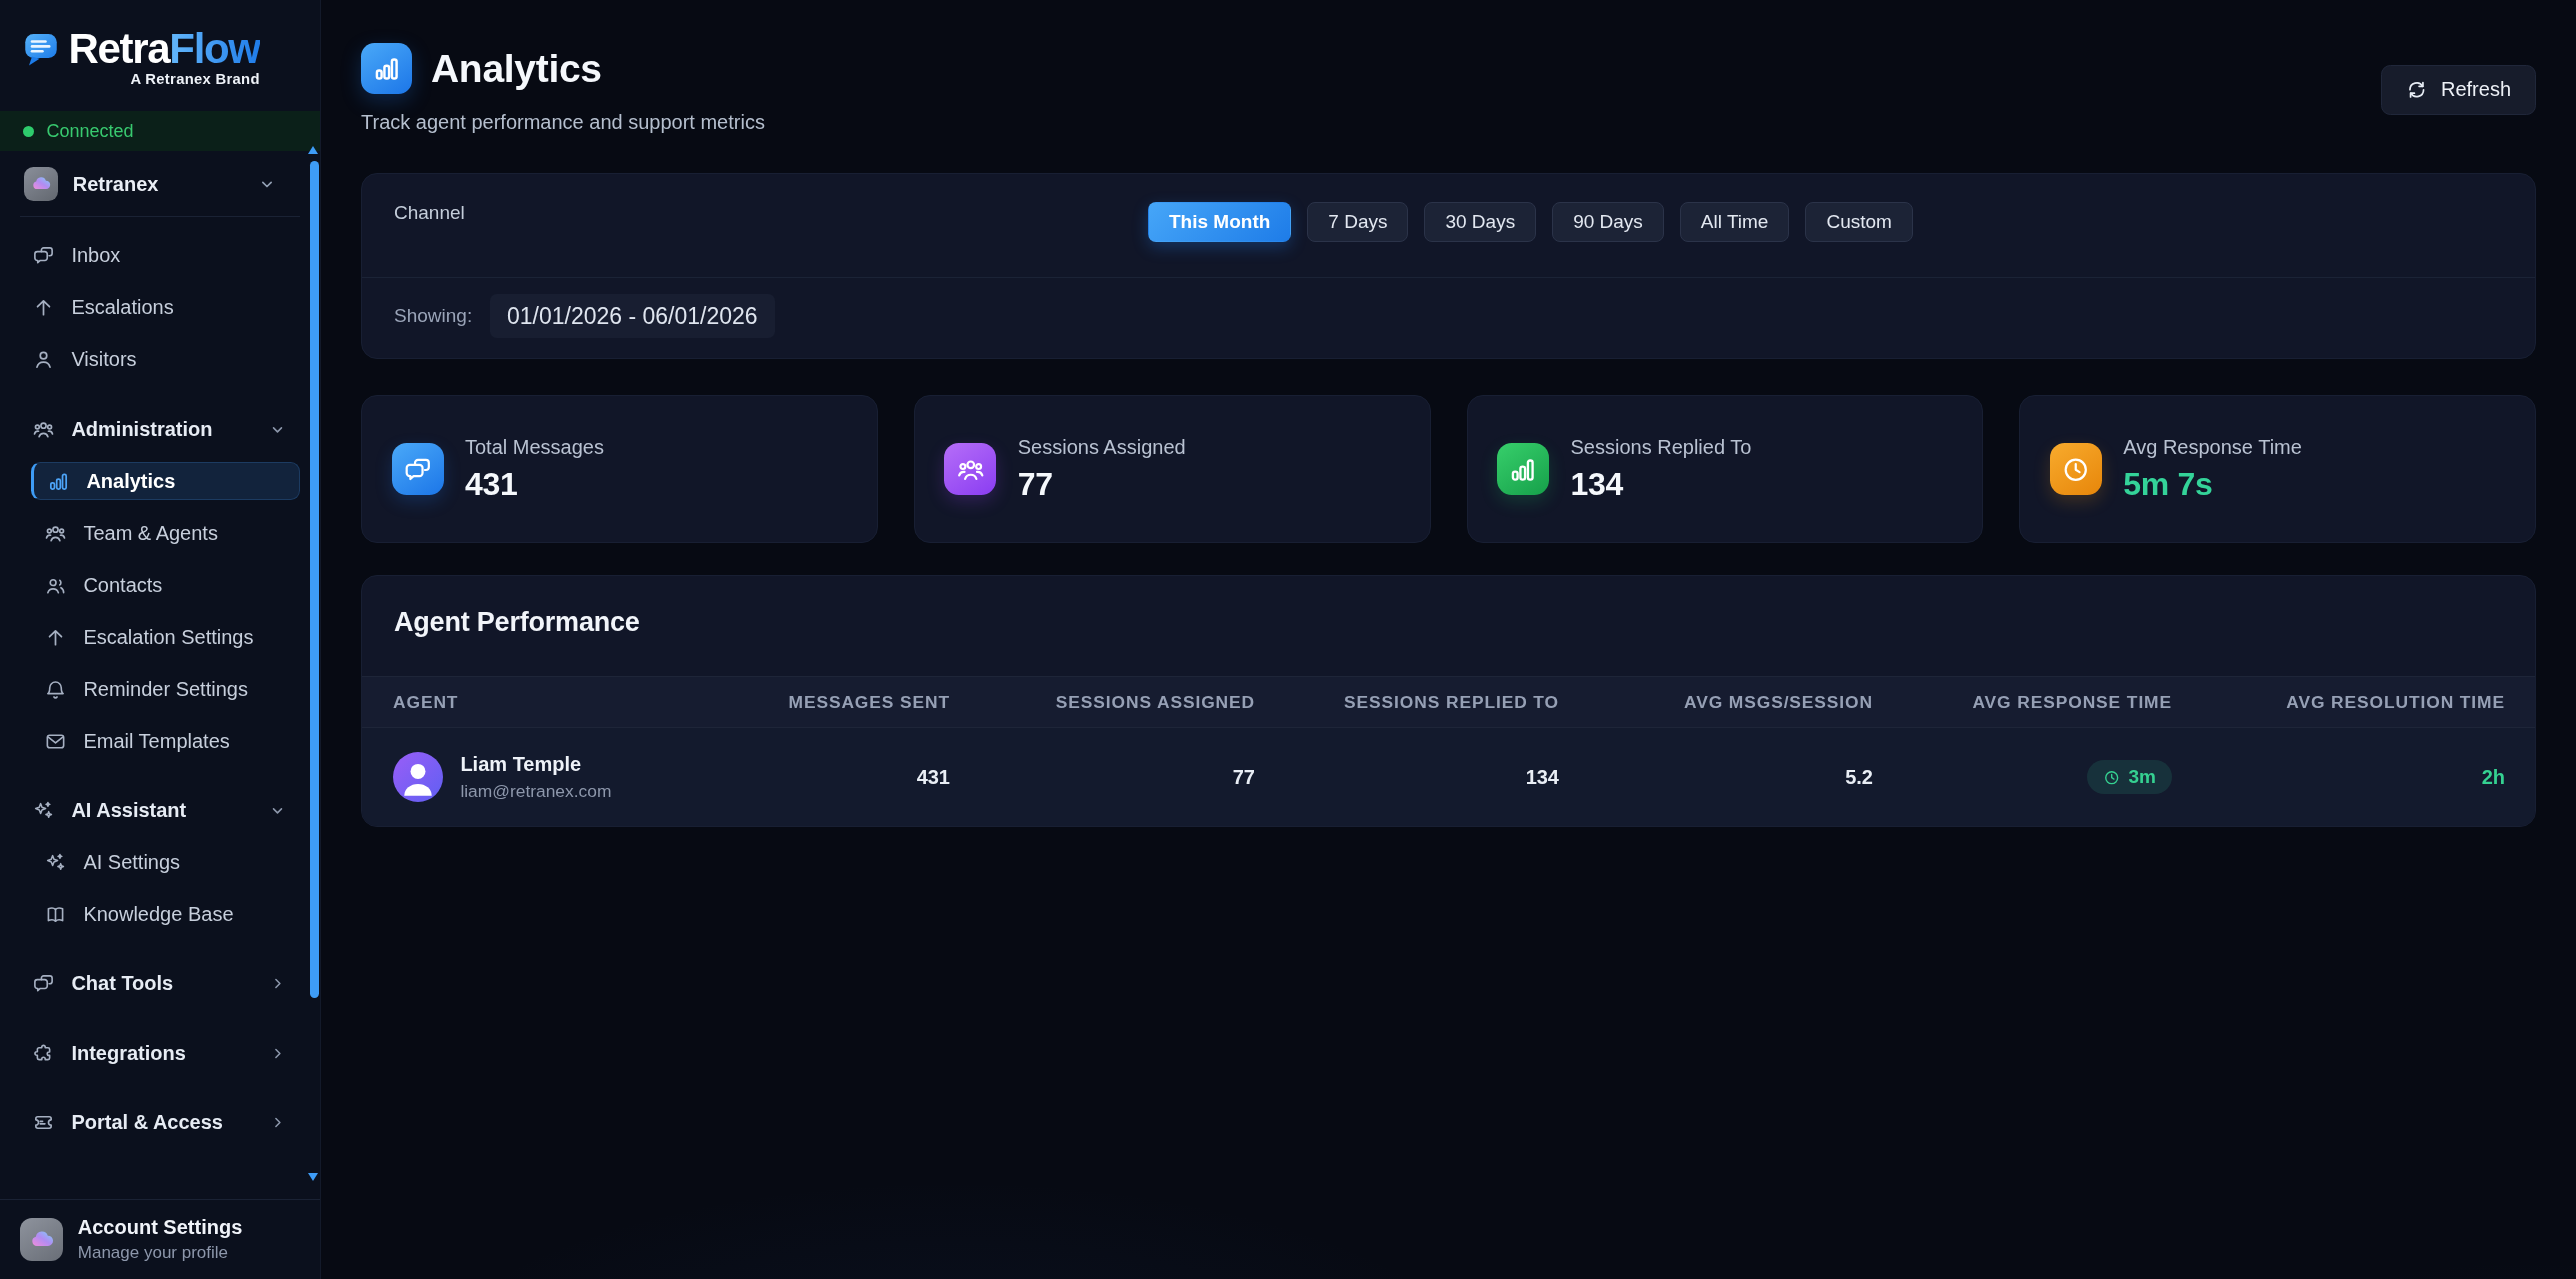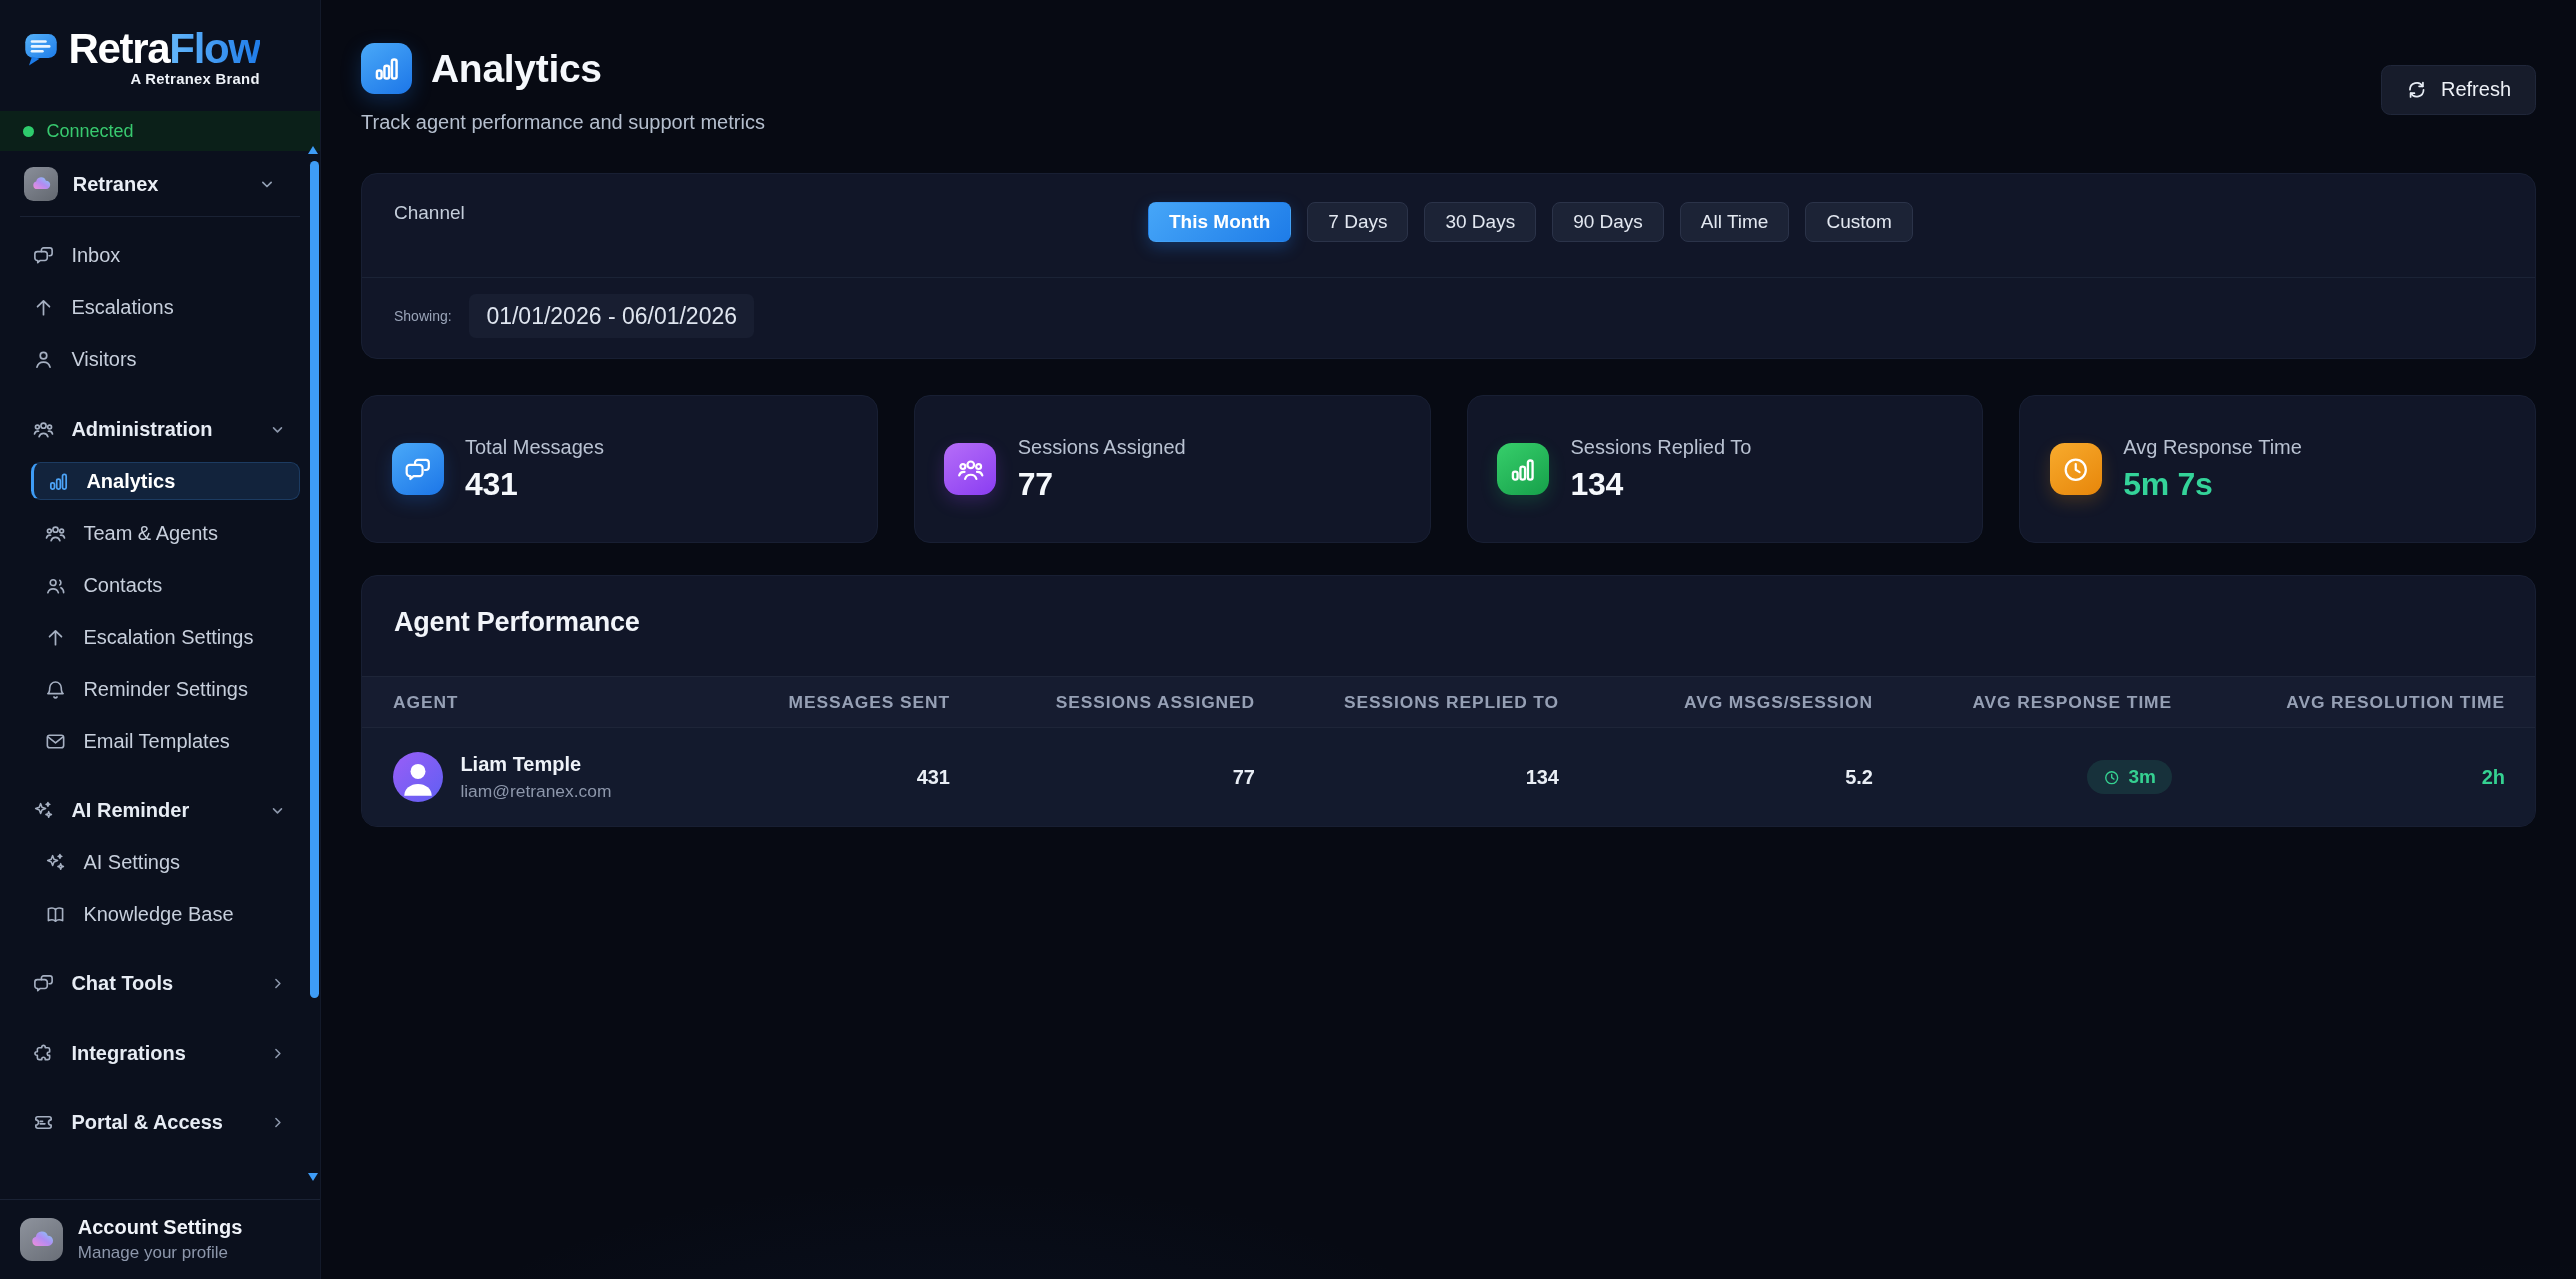--- a/index.html
+++ b/index.html
@@ -111,21 +111,21 @@
   .chip-btn {
     height:40px; padding:0 20px; border-radius:8px; display:flex; align-items:center;
     background:#1c2336; border:0.7px solid #2b3349; color:#e3e8f1; font-size:19px; font-weight:500; cursor:pointer;
   }
   .chip-btn.active {
     background:linear-gradient(135deg,#46a6f8,#1e7ce8); border-color:transparent;
     color:#ffffff; font-weight:700; box-shadow:0 5.4px 16px rgba(32,124,232,0.30);
   }
   .filter-divider { height:0.7px; background:#1b2336; margin:34px -32px 16px -32px; }
   .showing-row { display:flex; align-items:center; gap:17.4px; }
-  .showing-label { font-size:14px; color:#9aa4b8; }
+  .showing-label { font-size:19px; color:#9aa4b8; }
   .showing-chip { background:#181e31; border-radius:6.7px; padding:8.7px 17.4px; font-size:23px; color:#dfe5ef; }
 
   
   .stats-row { display:flex; gap:36px; margin-bottom:32px; }
   .stat-card { flex:1; height:148px; display:flex; align-items:center; gap:21.5px; padding:0 29.5px; }
   .stat-tile { width:52px; height:52px; border-radius:14.8px; display:flex; align-items:center; justify-content:center; flex:0 0 52px; }
   .stat-tile svg { width:29.5px; height:29.5px; }
   .tile-blue   { background:linear-gradient(145deg,#4aa9f8,#1c76e8); box-shadow:0 6.7px 17.4px rgba(30,120,230,0.22); }
   .tile-purple { background:linear-gradient(145deg,#b66ef8,#8a3df2); box-shadow:0 6.7px 17.4px rgba(150,70,240,0.22); }
   .tile-green  { background:linear-gradient(145deg,#37cf6b,#16a04a); box-shadow:0 6.7px 17.4px rgba(30,190,100,0.20); }
@@ -333,21 +333,21 @@
     </div>
 
     <div class="nav-item section">
       <span class="nicon">
         <svg class="ic" viewBox="0 0 24 24" fill="none" stroke="currentColor" stroke-width="1.6" stroke-linejoin="round">
             <path d="M9 4.8 10.4 8.6 14.2 10 10.4 11.4 9 15.2 7.6 11.4 3.8 10 7.6 8.6z"></path>
             <path d="m17.4 13.2.8 2.1 2.1.8-2.1.8-.8 2.1-.8-2.1-2.1-.8 2.1-.8z"></path>
             <path d="m16.6 3.6.55 1.45L18.6 5.6l-1.45.55-.55 1.45-.55-1.45-1.45-.55 1.45-.55z"></path>
           </svg>
       </span>
-      <span class="nlabel">AI Reminder</span>
+      <span class="nlabel">AI Assistant</span>
       <span class="nchev">
         <svg viewBox="0 0 24 24" fill="none" stroke="currentColor" stroke-width="2" stroke-linecap="round" stroke-linejoin="round">
             <path d="m7 10 5 5 5-5"></path>
           </svg>
       </span>
     </div>
 
     <div class="nav-item sub">
       <span class="nicon">
         <svg class="ic" viewBox="0 0 24 24" fill="none" stroke="currentColor" stroke-width="1.6" stroke-linejoin="round">

